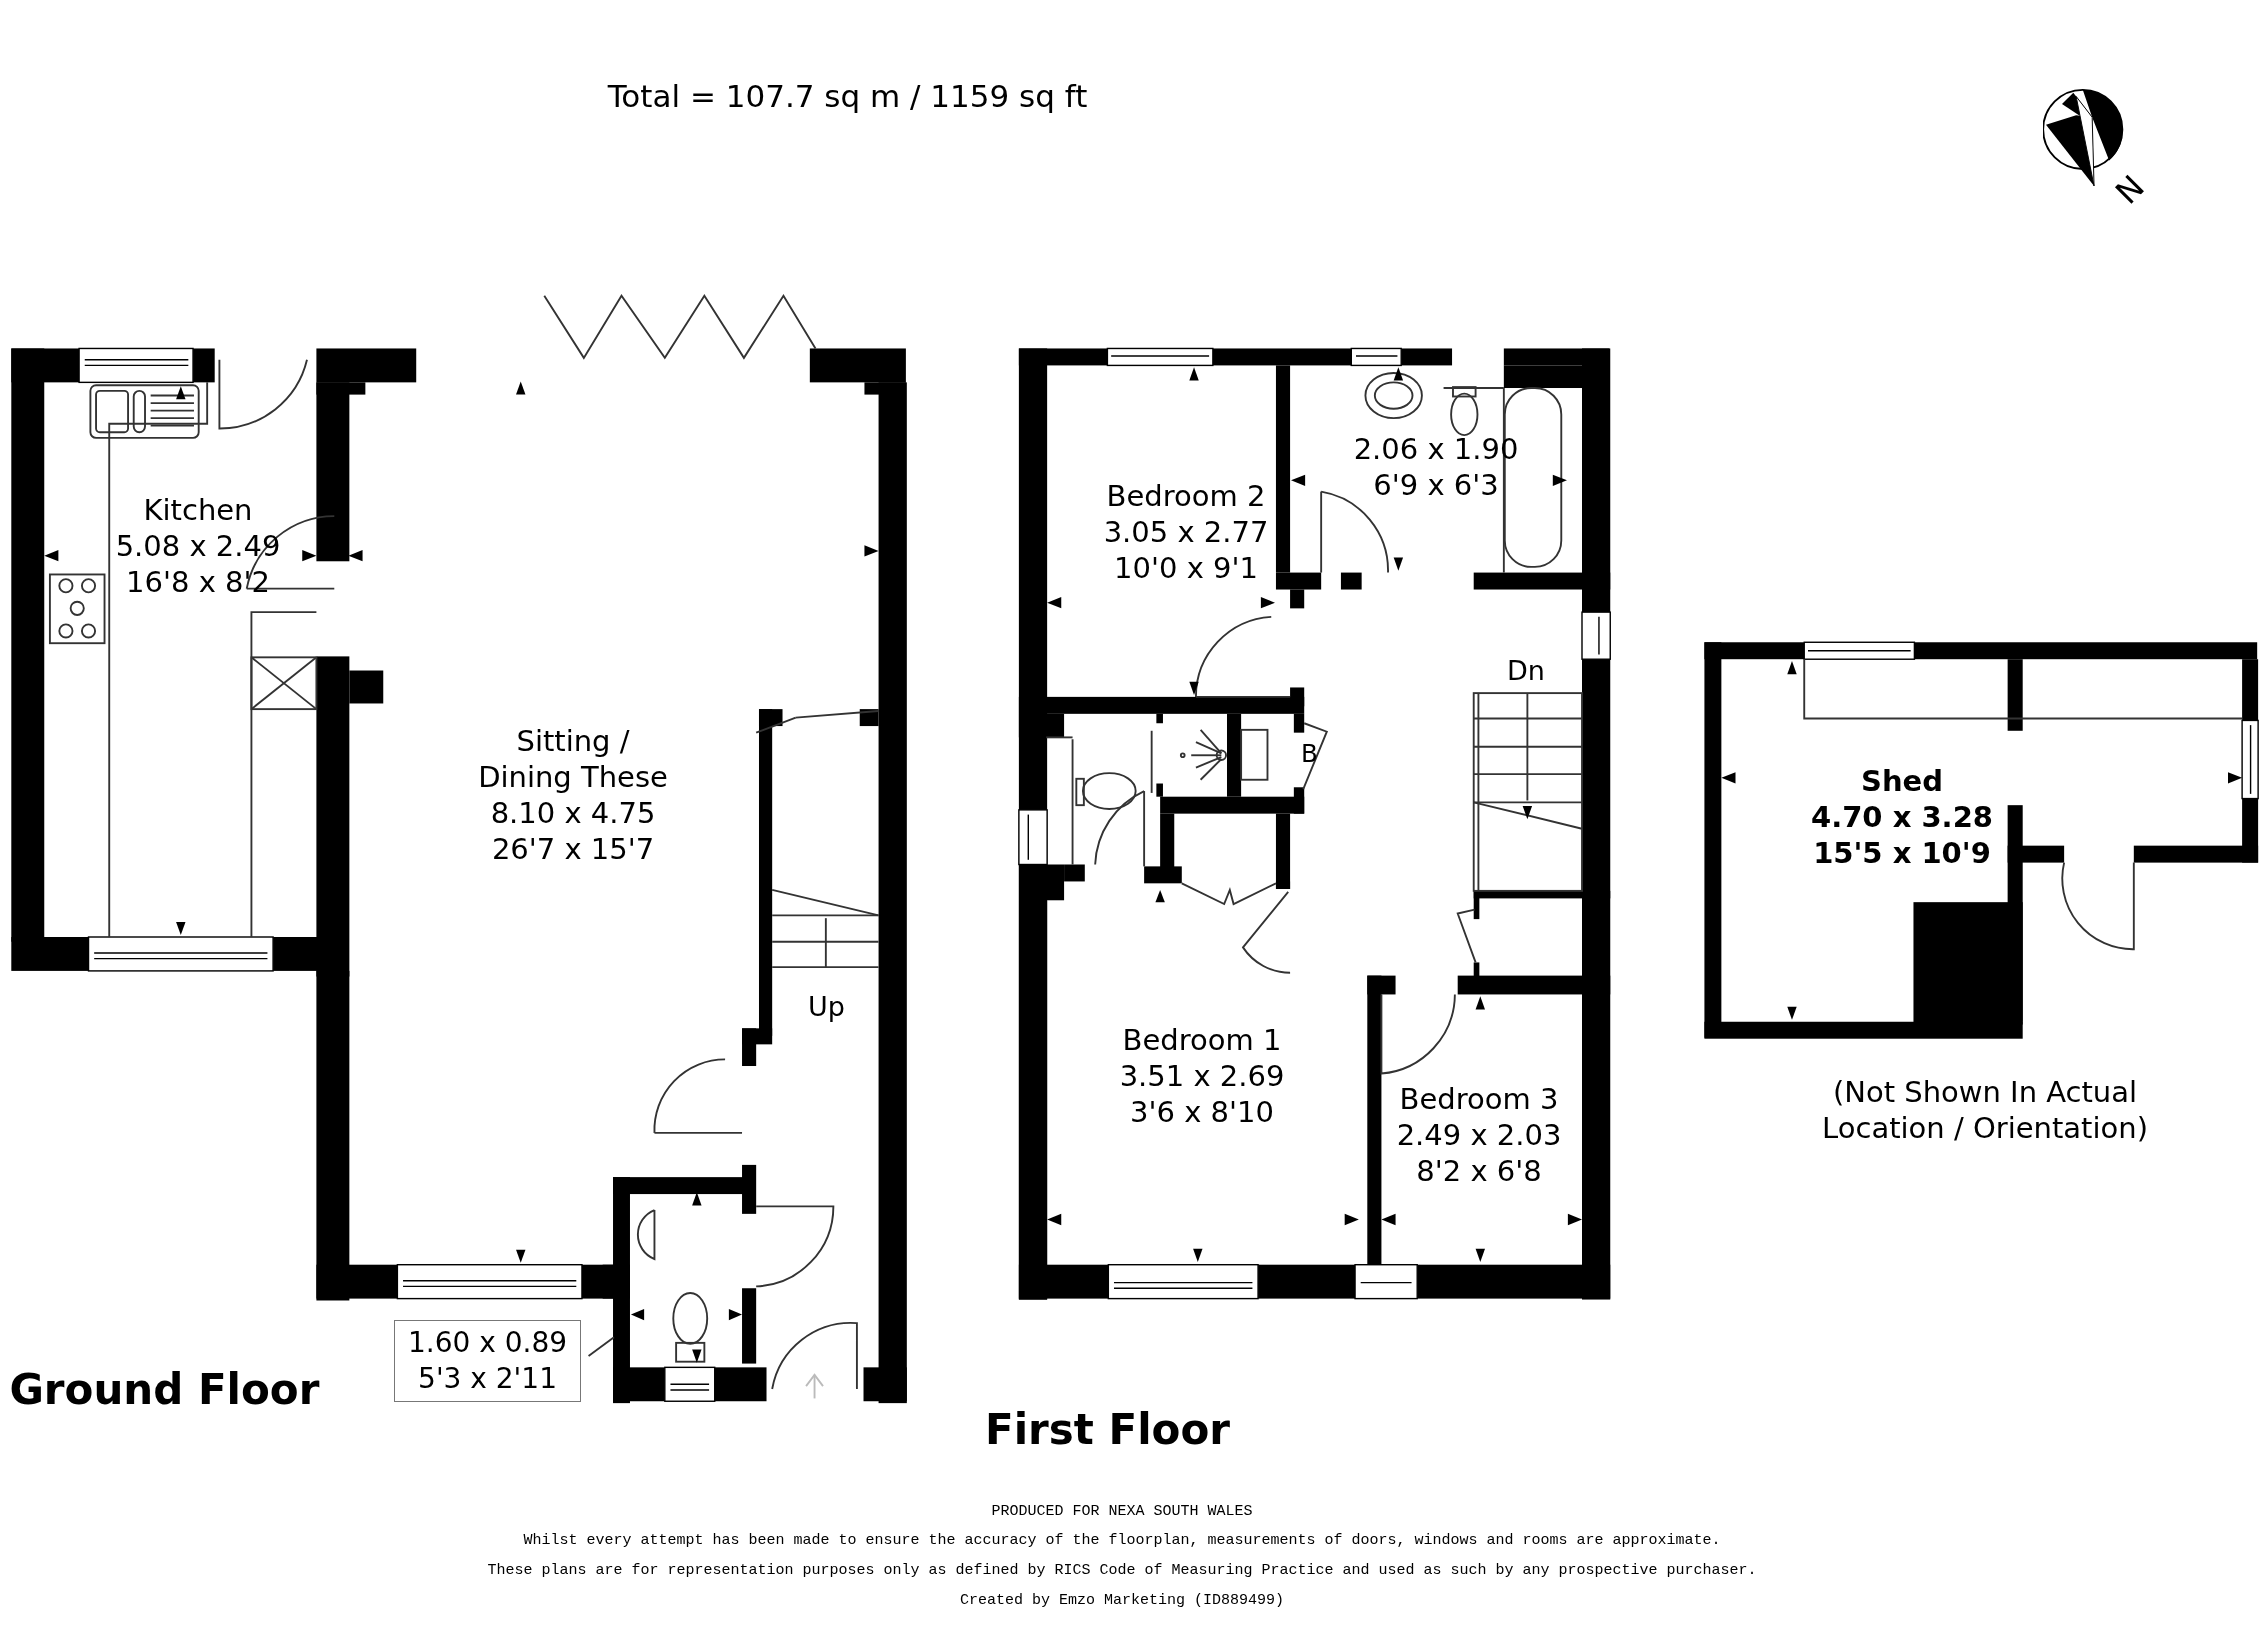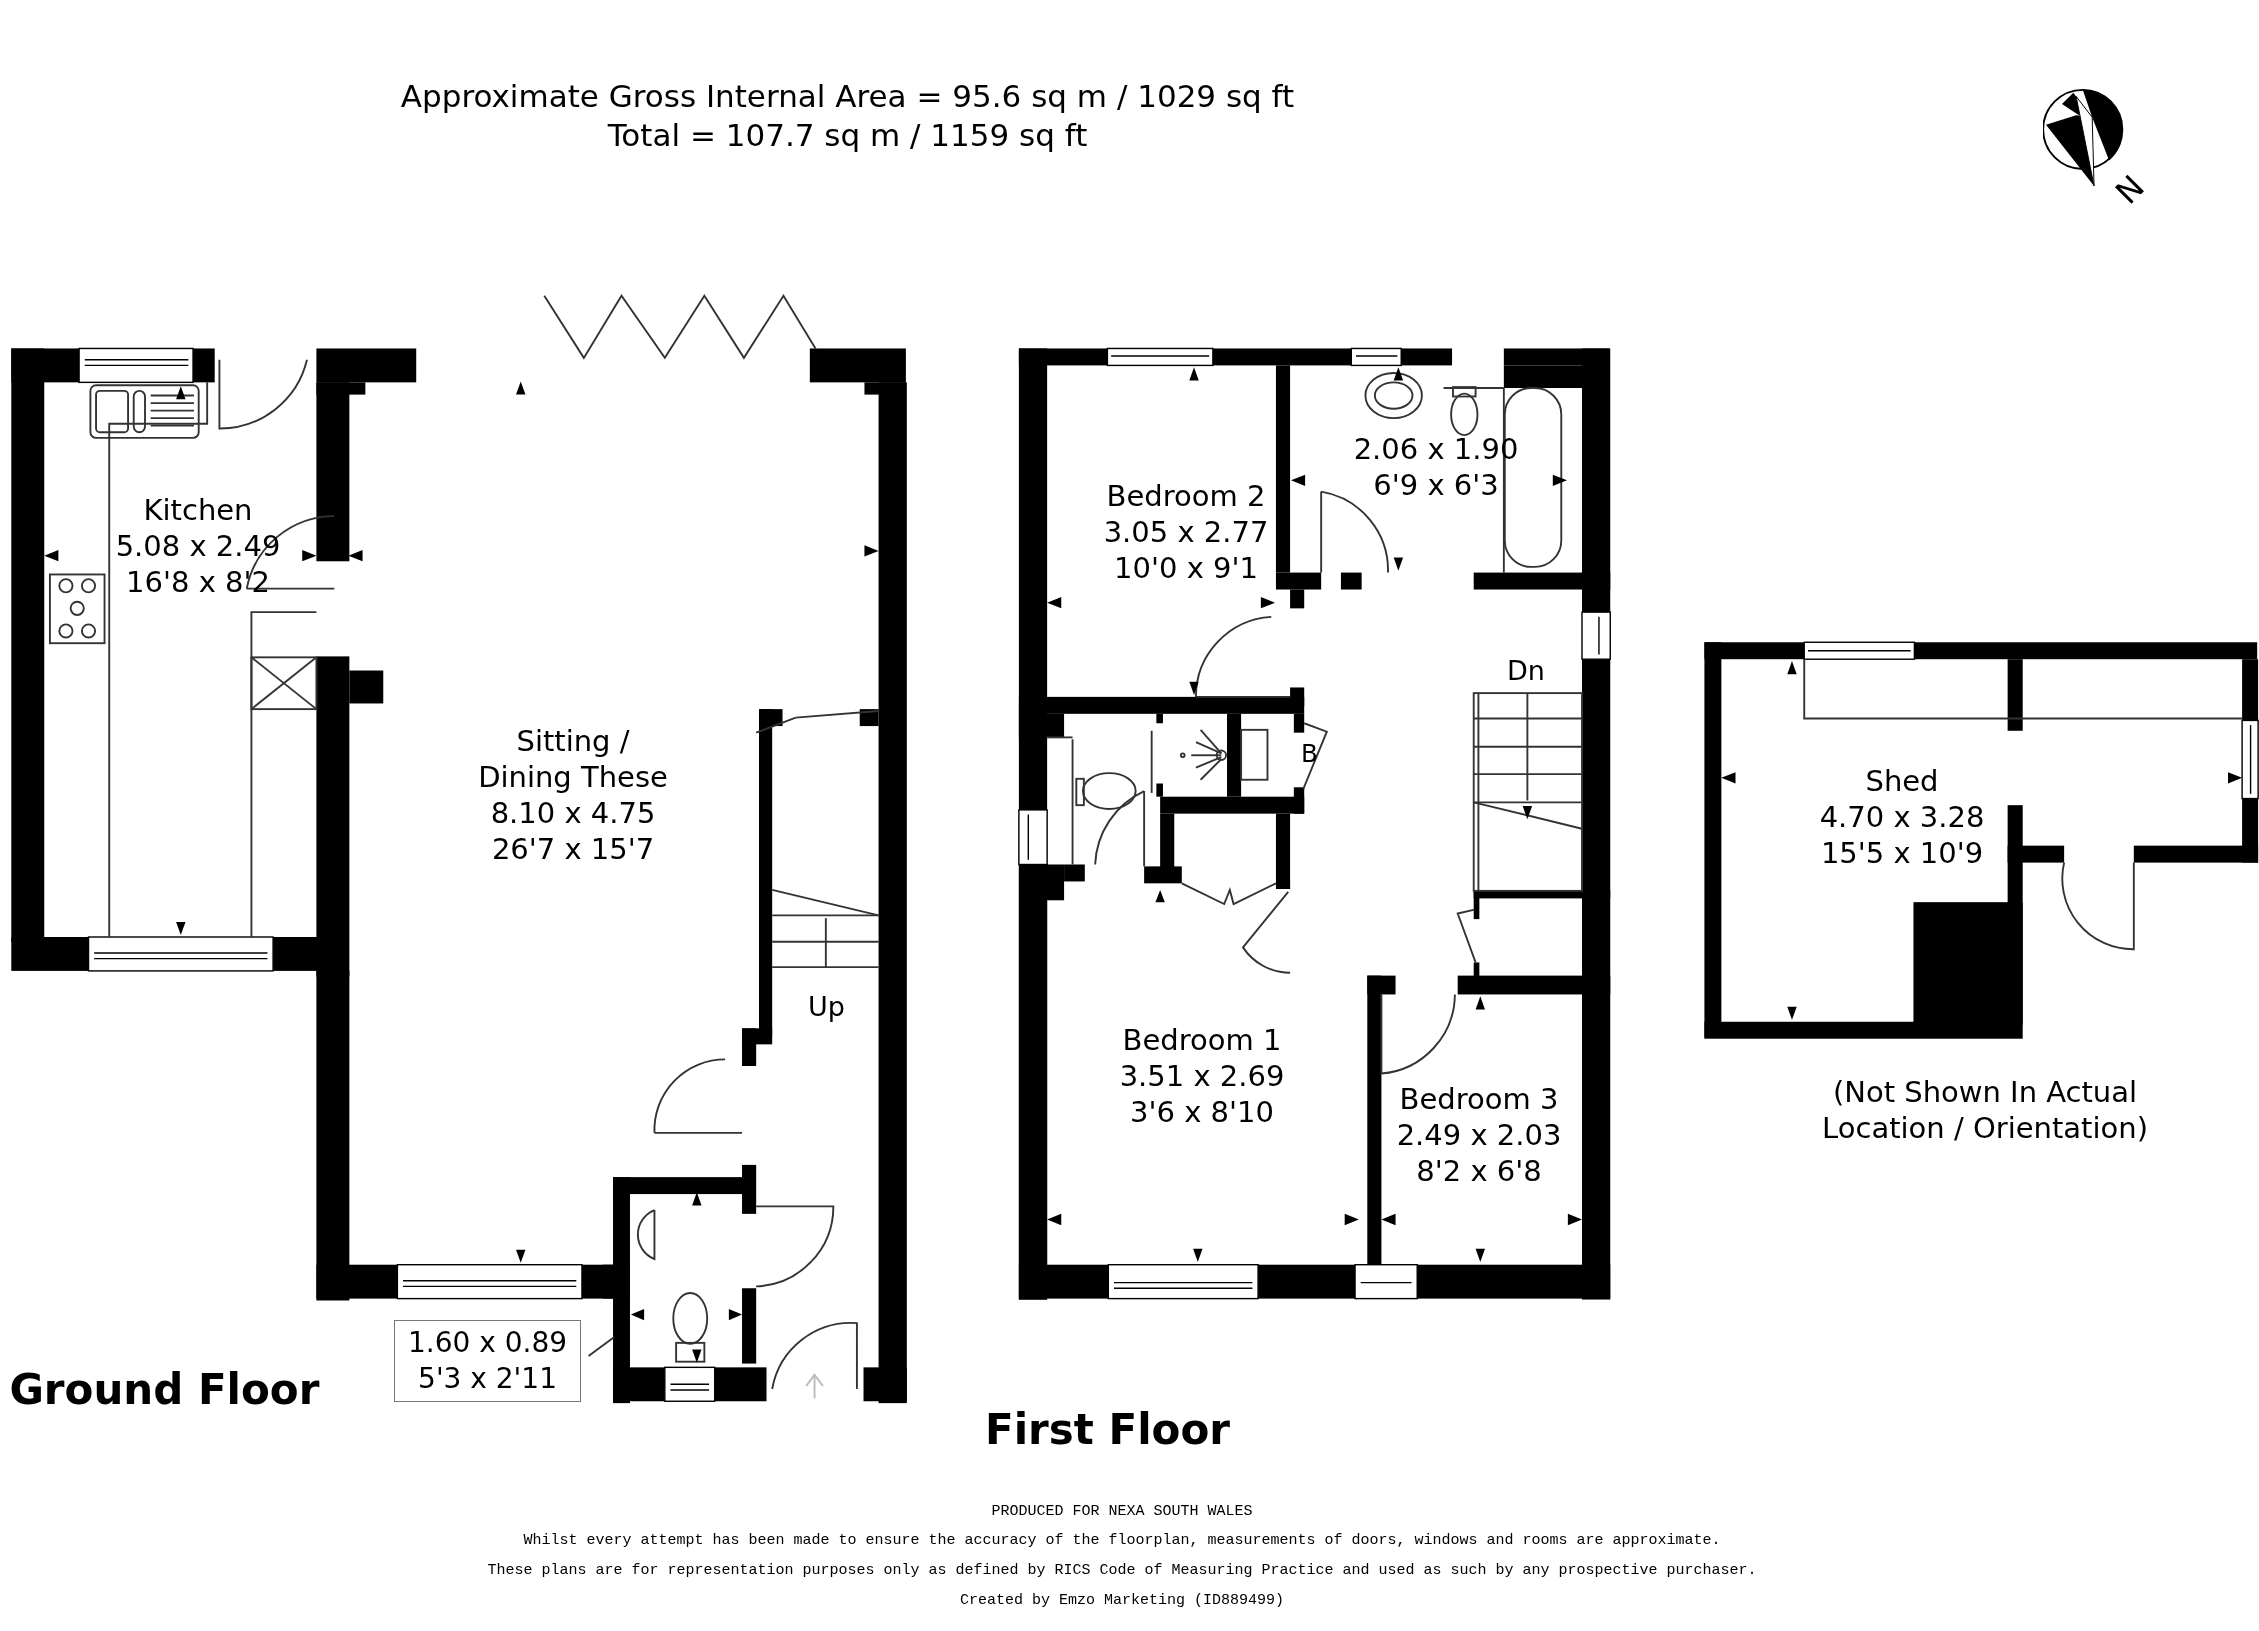--- a/index.html
+++ b/index.html
@@ -17,21 +17,20 @@
   .boxed { position: absolute; border: 1.9px solid #777; background: #fff; text-align: center;
            font-size: 28px; line-height: 36px; padding: 3.8px 13px; }
   .footer { position: absolute; left: 0; width: 2244px; text-align: center;
             font-family: Liberation Mono, monospace; }
   .compass { position: absolute; left: 2043px; top: 87px; }
 </style>
 </head>
 <body>
 
 <div class="header">
-  <div>Approximate Gross Internal Area = 95.6 sq m / 1029 sq ft</div>
   <div>Total = 107.7 sq m / 1159 sq ft</div>
 </div>
 
 <svg class="compass" width="104" height="132" viewBox="0 0 110 140">
   <circle cx="42" cy="45" r="42" fill="#fff" stroke="#000" stroke-width="2"></circle>
   <path d="M42 3 A42 42 0 0 1 84 45 A42 42 0 0 1 70 78 L52 32 Z" fill="#000"></path>
   <polygon points="3,40 35,30 52,32 54,105" fill="#000"></polygon>
   <polygon points="32,6 52,32 38,30 20,18" fill="#000"></polygon>
   <polygon points="35,10 54,105 52,32" fill="#fff" stroke="#000" stroke-width="1"></polygon>
   <g transform="translate(70,105) rotate(-45)">
@@ -343,21 +342,21 @@
   <div>3.51 x 2.69</div>
   <div>3'6 x 8'10</div>
 </div>
 <div class="room-label" style="left:1479px; top:1081px;">
   <div>Bedroom 3</div>
   <div>2.49 x 2.03</div>
   <div>8'2 x 6'8</div>
 </div>
 <div class="floor-title" style="left:985px; top:1365px;margin-top:40px;">First Floor</div>
 
-<div class="room-label" style="left:1902px; top:763px;">
+<div class="room-label" style="left:1902px; top:763px;font-weight:bold;">
   <div>Shed</div>
   <div>4.70 x 3.28</div>
   <div>15'5 x 10'9</div>
 </div>
 <div class="room-label" style="left:1985px; top:1074px;">
   <div>(Not Shown In Actual</div>
   <div>Location / Orientation)</div>
 </div>
 
 <div class="footer produced" style="top:1503px;">PRODUCED FOR NEXA SOUTH WALES</div>

